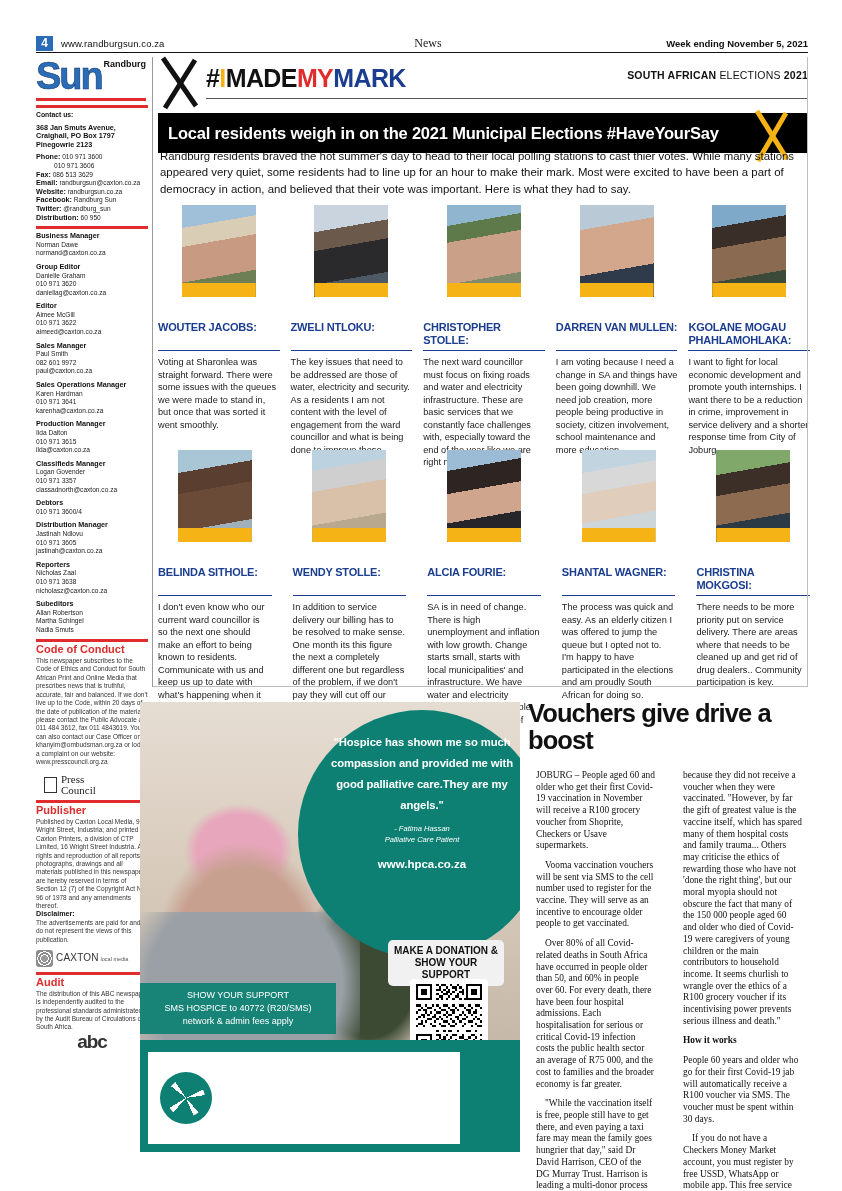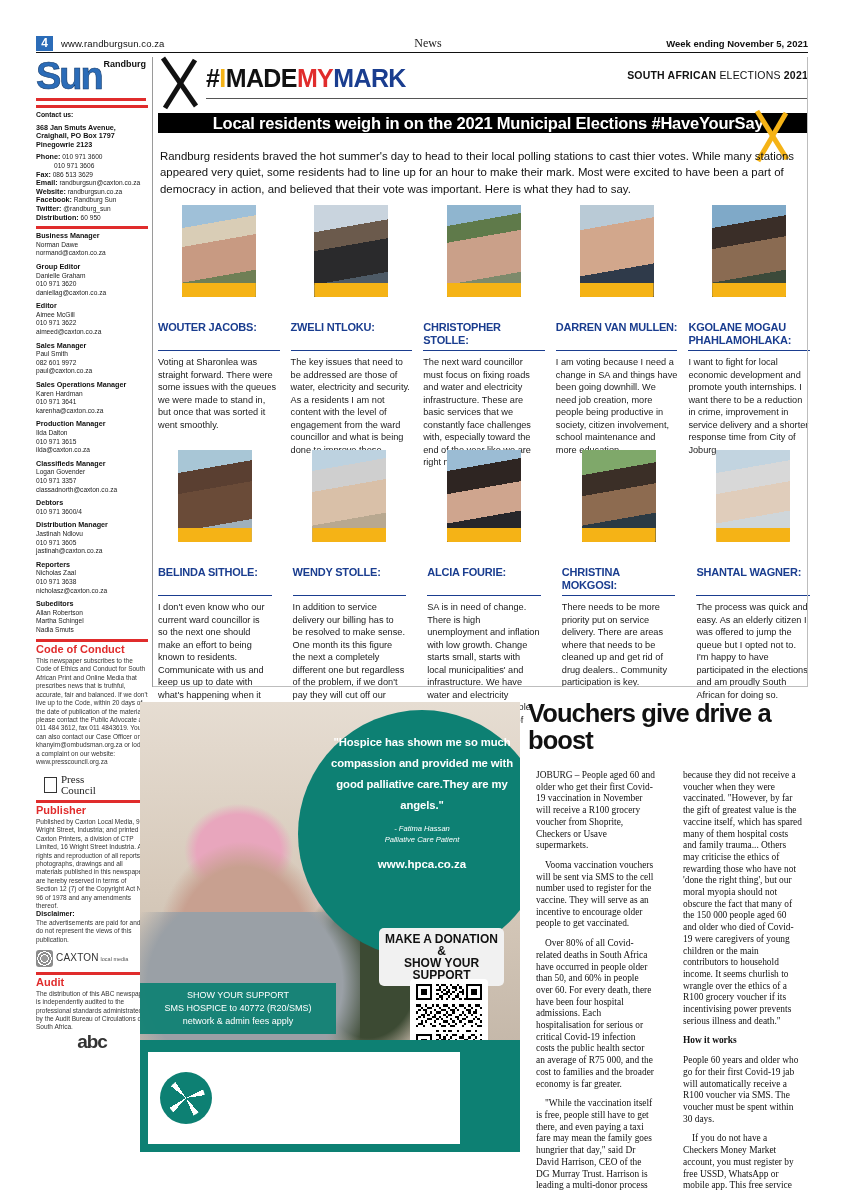--- a/index.html
+++ b/index.html
@@ -81,23 +81,23 @@
     position: absolute; right: 0; top: 11px;
     font-size: 10.5px; font-weight: bold; color: #111; letter-spacing: .2px;
   }
   .elections-tag .light { font-weight: normal; }
   .mark-rule {
     position: absolute; left: 48px; top: 40px; width: 602px; border-bottom: 1.3px solid #555;
   }
 
   
   .banner {
-    position: absolute; left: 158px; top: 113px; width: 650px; height: 20px;
+    position: absolute; left: 158px; top: 113px; width: 650px; height: 40px;
     background: #000; color: #fff;
-    display: flex; align-items: center; justify-content: center;
+    display: flex; align-items: center;
   }
   .banner-text {
     font-size: 16.5px; font-weight: bold; padding-left: 10px; letter-spacing: -0.2px;
   }
   .banner-x {
     position: absolute; right: 16px; top: -4px; width: 40px; height: 54px;
   }
 
   
   .intro {
@@ -203,23 +203,23 @@
   }
   .ad-quote {
     font-size: 11.3px; font-weight: bold; line-height: 21px; letter-spacing: -0.1px;
   }
   .ad-attrib {
     font-size: 7.6px; font-style: italic; line-height: 10.5px; margin-top: 8px;
   }
   .ad-url { font-size: 11.5px; font-weight: bold; margin-top: 13px; }
 
   .ad-donate {
-    position: absolute; right: 16px; bottom: 166px; width: 125px;
+    position: absolute; right: 16px; bottom: 166px; width: 116px;
     background: #f1f1f1; border-radius: 5px; padding: 5px 4px;
-    text-align: center; font-size: 12px; font-weight: bold; color: #111; line-height: 12px;
+    text-align: center; font-size: 10px; font-weight: bold; color: #111; line-height: 12px;
   }
   .ad-qr-card {
     position: absolute; right: 32px; bottom: 72px; width: 78px;
     background: #fff; border-radius: 4px; padding: 5px 5px 4px 5px; text-align: center;
   }
   .qr { width: 66px; height: 66px; display: block; margin: 0 auto; }
   .qr-cap { font-size: 5.6px; color: #333; margin: 2px 0 3px; }
   .snapscan {
     background: #1f6fc4; color: #fff; border-radius: 3px; font-size: 7.4px;
     font-weight: bold; padding: 3px 2px; display: flex; align-items: center;
@@ -387,35 +387,35 @@
         <div class="photo-wrap">
           <div class="photo" style="background-image: linear-gradient(170deg, rgb(155, 188, 212) 0px, rgb(155, 188, 212) 20%, rgb(46, 37, 34) 20%, rgb(46, 37, 34) 42%, rgb(207, 165, 142) 42%, rgb(207, 165, 142) 70%, rgb(38, 38, 42) 70%, rgb(38, 38, 42) 100%);"></div>
           <div class="chevron"></div>
         </div>
         <div class="qname">ALCIA FOURIE:</div>
         <div class="qrule"></div>
         <div class="qtext">SA is in need of change. There is high unemployment and inflation with low growth. Change starts small, starts with local municipalities' and infrastructure. We have water and electricity challenges. I think people underestimate power of local government.</div>
       </div>
       <div class="qcard">
         <div class="photo-wrap">
+          <div class="photo" style="background-image: linear-gradient(170deg, rgb(194, 212, 224) 0px, rgb(194, 212, 224) 22%, rgb(216, 216, 216) 22%, rgb(216, 216, 216) 42%, rgb(224, 205, 187) 42%, rgb(224, 205, 187) 70%, rgb(207, 214, 218) 70%, rgb(207, 214, 218) 100%);"></div>
+          <div class="chevron"></div>
+        </div>
+        <div class="qname">SHANTAL WAGNER:</div>
+        <div class="qrule"></div>
+        <div class="qtext">The process was quick and easy. As an elderly citizen I was offered to jump the queue but I opted not to. I'm happy to have participated in the elections and am proudly South African for doing so.</div>
+      </div>
+      <div class="qcard">
+        <div class="photo-wrap">
           <div class="photo" style="background-image: linear-gradient(170deg, rgb(127, 168, 106) 0px, rgb(127, 168, 106) 24%, rgb(59, 47, 39) 24%, rgb(59, 47, 39) 44%, rgb(141, 107, 80) 44%, rgb(141, 107, 80) 72%, rgb(43, 58, 68) 72%, rgb(43, 58, 68) 100%);"></div>
           <div class="chevron"></div>
         </div>
         <div class="qname">CHRISTINA MOKGOSI:</div>
         <div class="qrule"></div>
         <div class="qtext">There needs to be more priority put on service delivery. There are areas where that needs to be cleaned up and get rid of drug dealers.. Community participation is key.</div>
-      </div>
-      <div class="qcard">
-        <div class="photo-wrap">
-          <div class="photo" style="background-image: linear-gradient(170deg, rgb(194, 212, 224) 0px, rgb(194, 212, 224) 22%, rgb(216, 216, 216) 22%, rgb(216, 216, 216) 42%, rgb(224, 205, 187) 42%, rgb(224, 205, 187) 70%, rgb(207, 214, 218) 70%, rgb(207, 214, 218) 100%);"></div>
-          <div class="chevron"></div>
-        </div>
-        <div class="qname">SHANTAL WAGNER:</div>
-        <div class="qrule"></div>
-        <div class="qtext">The process was quick and easy. As an elderly citizen I was offered to jump the queue but I opted not to. I'm happy to have participated in the elections and am proudly South African for doing so.</div>
       </div>
     </div>
 
   <div class="content-frame"></div>
   <div class="sb-vrule"></div>
 
   <div class="sidebar" id="sidebar">
     <div style="height:46px"></div>
     <div class="sb-redbar"></div>
     <div class="sb-label">Contact us:</div>

